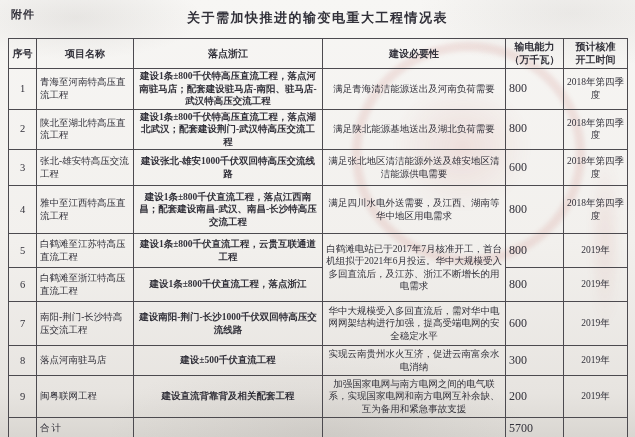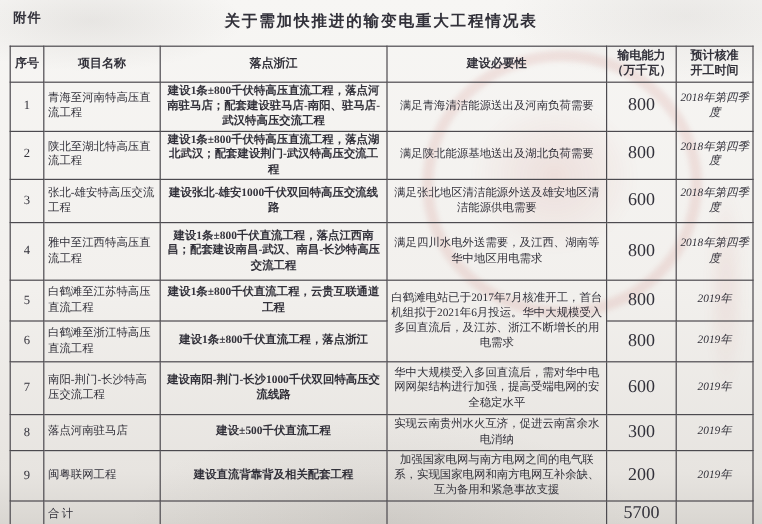--- a/index.html
+++ b/index.html
@@ -53,22 +53,22 @@
     vertical-align:middle;
     overflow:hidden;
   }
   table.projects{border:1.5px solid #3e3c42;}
   th{font-weight:bold;text-align:center;font-size:10px;padding:2px 1px;}
   th.pre{white-space:pre-line;line-height:1.25;}
   td.c-num{text-align:center;font-family:"Liberation Serif","DejaVu Serif",serif;font-size:10.5px;}
   td.c-name{text-align:left;margin-left:41px;}
   td.c-plan{text-align:center;font-weight:bold;}
   td.c-nec{text-align:center;}
-  td.c-cap{text-align:center;font-size:15px;}
-  td.c-time{text-align:center;font-style:italic;}
+  td.c-cap{font-size:12px;}
+  td.c-time{text-align:center;}
   tr.total-row td{height:19px;}
   tr.total-row .c-name{letter-spacing:2px;}
 </style>
 </head>
 <body>
 
 <div class="page">
   <div class="mottle"></div>
   <div class="stamp"></div>
   <div class="stamp-inner"></div>

